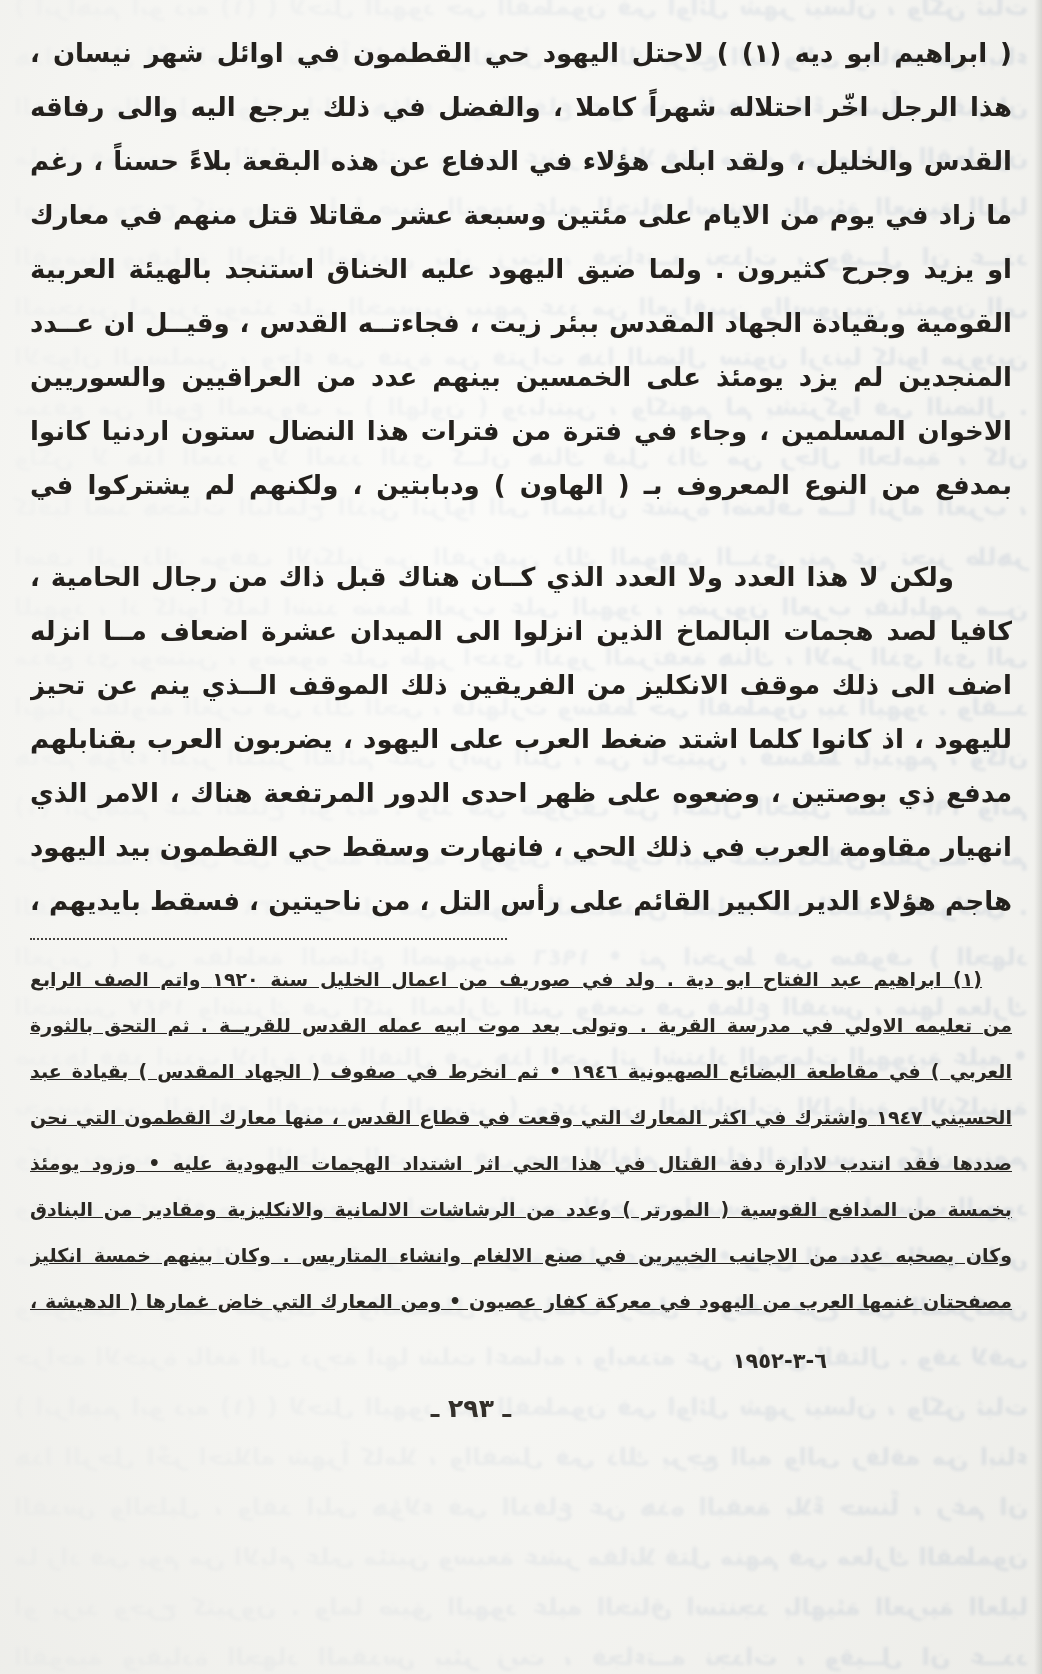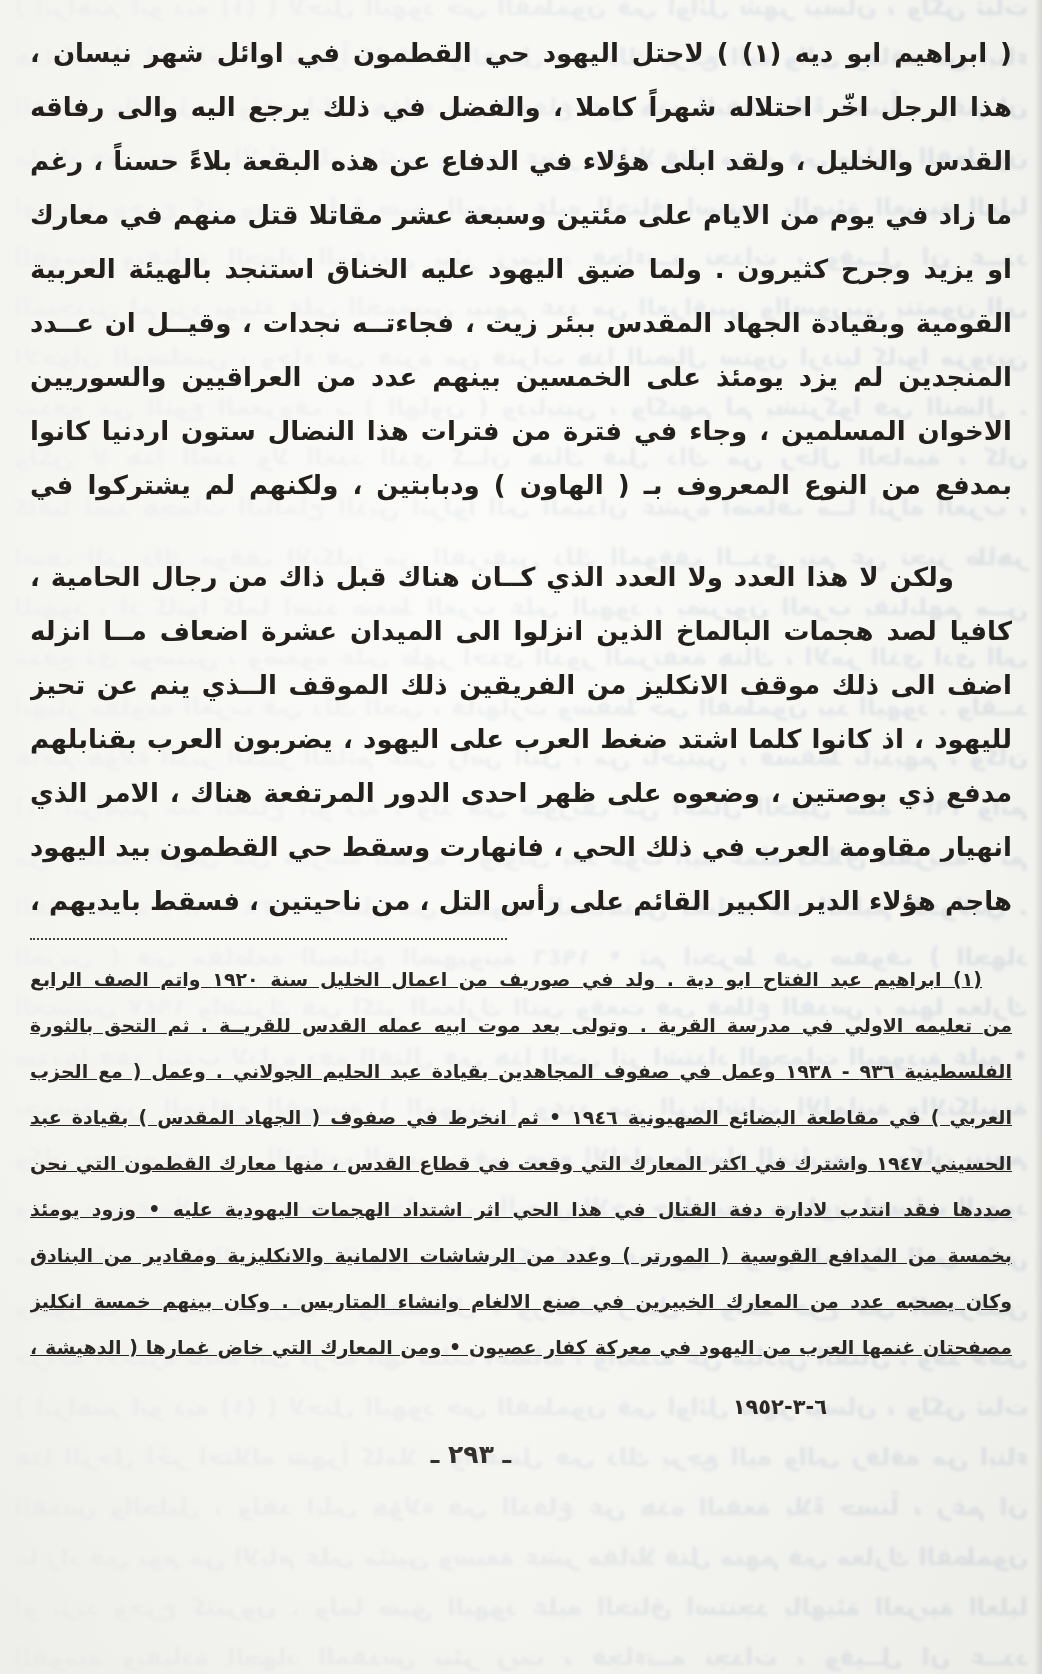--- a/index.html
+++ b/index.html
@@ -102,47 +102,46 @@
   </div>
 
   <div class="content" dir="rtl">
 
     <div class="para para1">
         <div class="line main-line">( ابراهيم ابو ديه (١) ) لاحتل اليهود حي القطمون في اوائل شهر نيسان ، ولكن ثبات</div>
         <div class="line main-line">هذا الرجل اخّر احتلاله شهراً كاملا ، والفضل في ذلك يرجع اليه والى رفاقه من ابناء جبال</div>
         <div class="line main-line">القدس والخليل ، ولقد ابلى هؤلاء في الدفاع عن هذه البقعة بلاءً حسناً ، رغم ان عددهم</div>
         <div class="line main-line">ما زاد في يوم من الايام على مئتين وسبعة عشر مقاتلا قتل منهم في معارك القطمون مئتان</div>
         <div class="line main-line">او يزيد وجرح كثيرون . ولما ضيق اليهود عليه الخناق استنجد بالهيئة العربية العليا وباللجنة</div>
-        <div class="line main-line">القومية وبقيادة الجهاد المقدس ببئر زيت ، فجاءتــه نجدات ، وقيــل ان عــدد</div>
+        <div class="line main-line">القومية وبقيادة الجهاد المقدس ببئر زيت ، فجاءتــه القدس ، وقيــل ان عــدد</div>
         <div class="line main-line">المنجدين لم يزد يومئذ على الخمسين بينهم عدد من العراقيين والسوريين ينتمون الى جماعة</div>
         <div class="line main-line">الاخوان المسلمين ، وجاء في فترة من فترات هذا النضال ستون اردنيا كانوا مزودين</div>
         <div class="line main-line">بمدفع من النوع المعروف بـ ( الهاون ) ودبابتين ، ولكنهم لم يشتركوا في النضال .</div>
       </div>
 
     <div class="para para2">
         <div class="line main-line">ولكن لا هذا العدد ولا العدد الذي كــان هناك قبل ذاك من رجال الحامية ، كان</div>
         <div class="line main-line">كافيا لصد هجمات البالماخ الذين انزلوا الى الميدان عشرة اضعاف مــا انزله العرب ،</div>
         <div class="line main-line">اضف الى ذلك موقف الانكليز من الفريقين ذلك الموقف الــذي ينم عن تحيز ظاهر</div>
         <div class="line main-line">لليهود ، اذ كانوا كلما اشتد ضغط العرب على اليهود ، يضربون العرب بقنابلهم مــن</div>
         <div class="line main-line">مدفع ذي بوصتين ، وضعوه على ظهر احدى الدور المرتفعة هناك ، الامر الذي ادى الى</div>
         <div class="line main-line">انهيار مقاومة العرب في ذلك الحي ، فانهارت وسقط حي القطمون بيد اليهود . ولقــد</div>
         <div class="line main-line">هاجم هؤلاء الدير الكبير القائم على رأس التل ، من ناحيتين ، فسقط بايديهم ، وكان</div>
       </div>
 
     <div class="footnote-sep"></div>
 
     <div class="footnote">
         <div class="line fn-line">(١) ابراهيم عبد الفتاح ابو دية . ولد في صوريف من اعمال الخليل سنة ١٩٢٠ واتم الصف الرابع</div>
         <div class="line fn-line">من تعليمه الاولي في مدرسة القرية . وتولى بعد موت ابيه عمله القدس للقريــة . ثم التحق بالثورة</div>
-        <div class="line fn-line">الفلسطينية ٩٣٦ - ١٩٣٨ وعمل في صفوف المجاهدين بقيادة عبد الحليم الجولاني . وعمل ( مع الحزب</div>
         <div class="line fn-line">العربي ) في مقاطعة البضائع الصهيونية ١٩٤٦ • ثم انخرط في صفوف ( الجهاد المقدس ) بقيادة عبد القادر</div>
         <div class="line fn-line">الحسيني ١٩٤٧ واشترك في اكثر المعارك التي وقعت في قطاع القدس ، منها معارك القطمون التي نحن في</div>
         <div class="line fn-line">صددها فقد انتدب لادارة دفة القتال في هذا الحي اثر اشتداد الهجمات اليهودية عليه • وزود يومئذ</div>
         <div class="line fn-line">بخمسة من المدافع القوسية ( المورتر ) وعدد من الرشاشات الالمانية والانكليزية ومقادير من البنادق والالغام</div>
-        <div class="line fn-line">وكان يصحبه عدد من المعارك الخبيرين في صنع الالغام وانشاء المتاريس . وكان بينهم خمسة انكليز</div>
+        <div class="line fn-line">وكان يصحبه عدد من الاجانب الخبيرين في صنع الالغام وانشاء المتاريس . وكان بينهم خمسة انكليز</div>
         <div class="line fn-line">مصفحتان غنمها العرب من اليهود في معركة كفار عصيون • ومن المعارك التي خاض غمارها ( الدهيشة ،</div>
       </div>
 
     <div class="date-line"><bdo dir="ltr">١٩٥٢-٣-٦</bdo></div>
 
     <div class="page-number">ـ ٢٩٣ ـ</div>
 
   </div>
 
   <div class="page-edge"></div>

